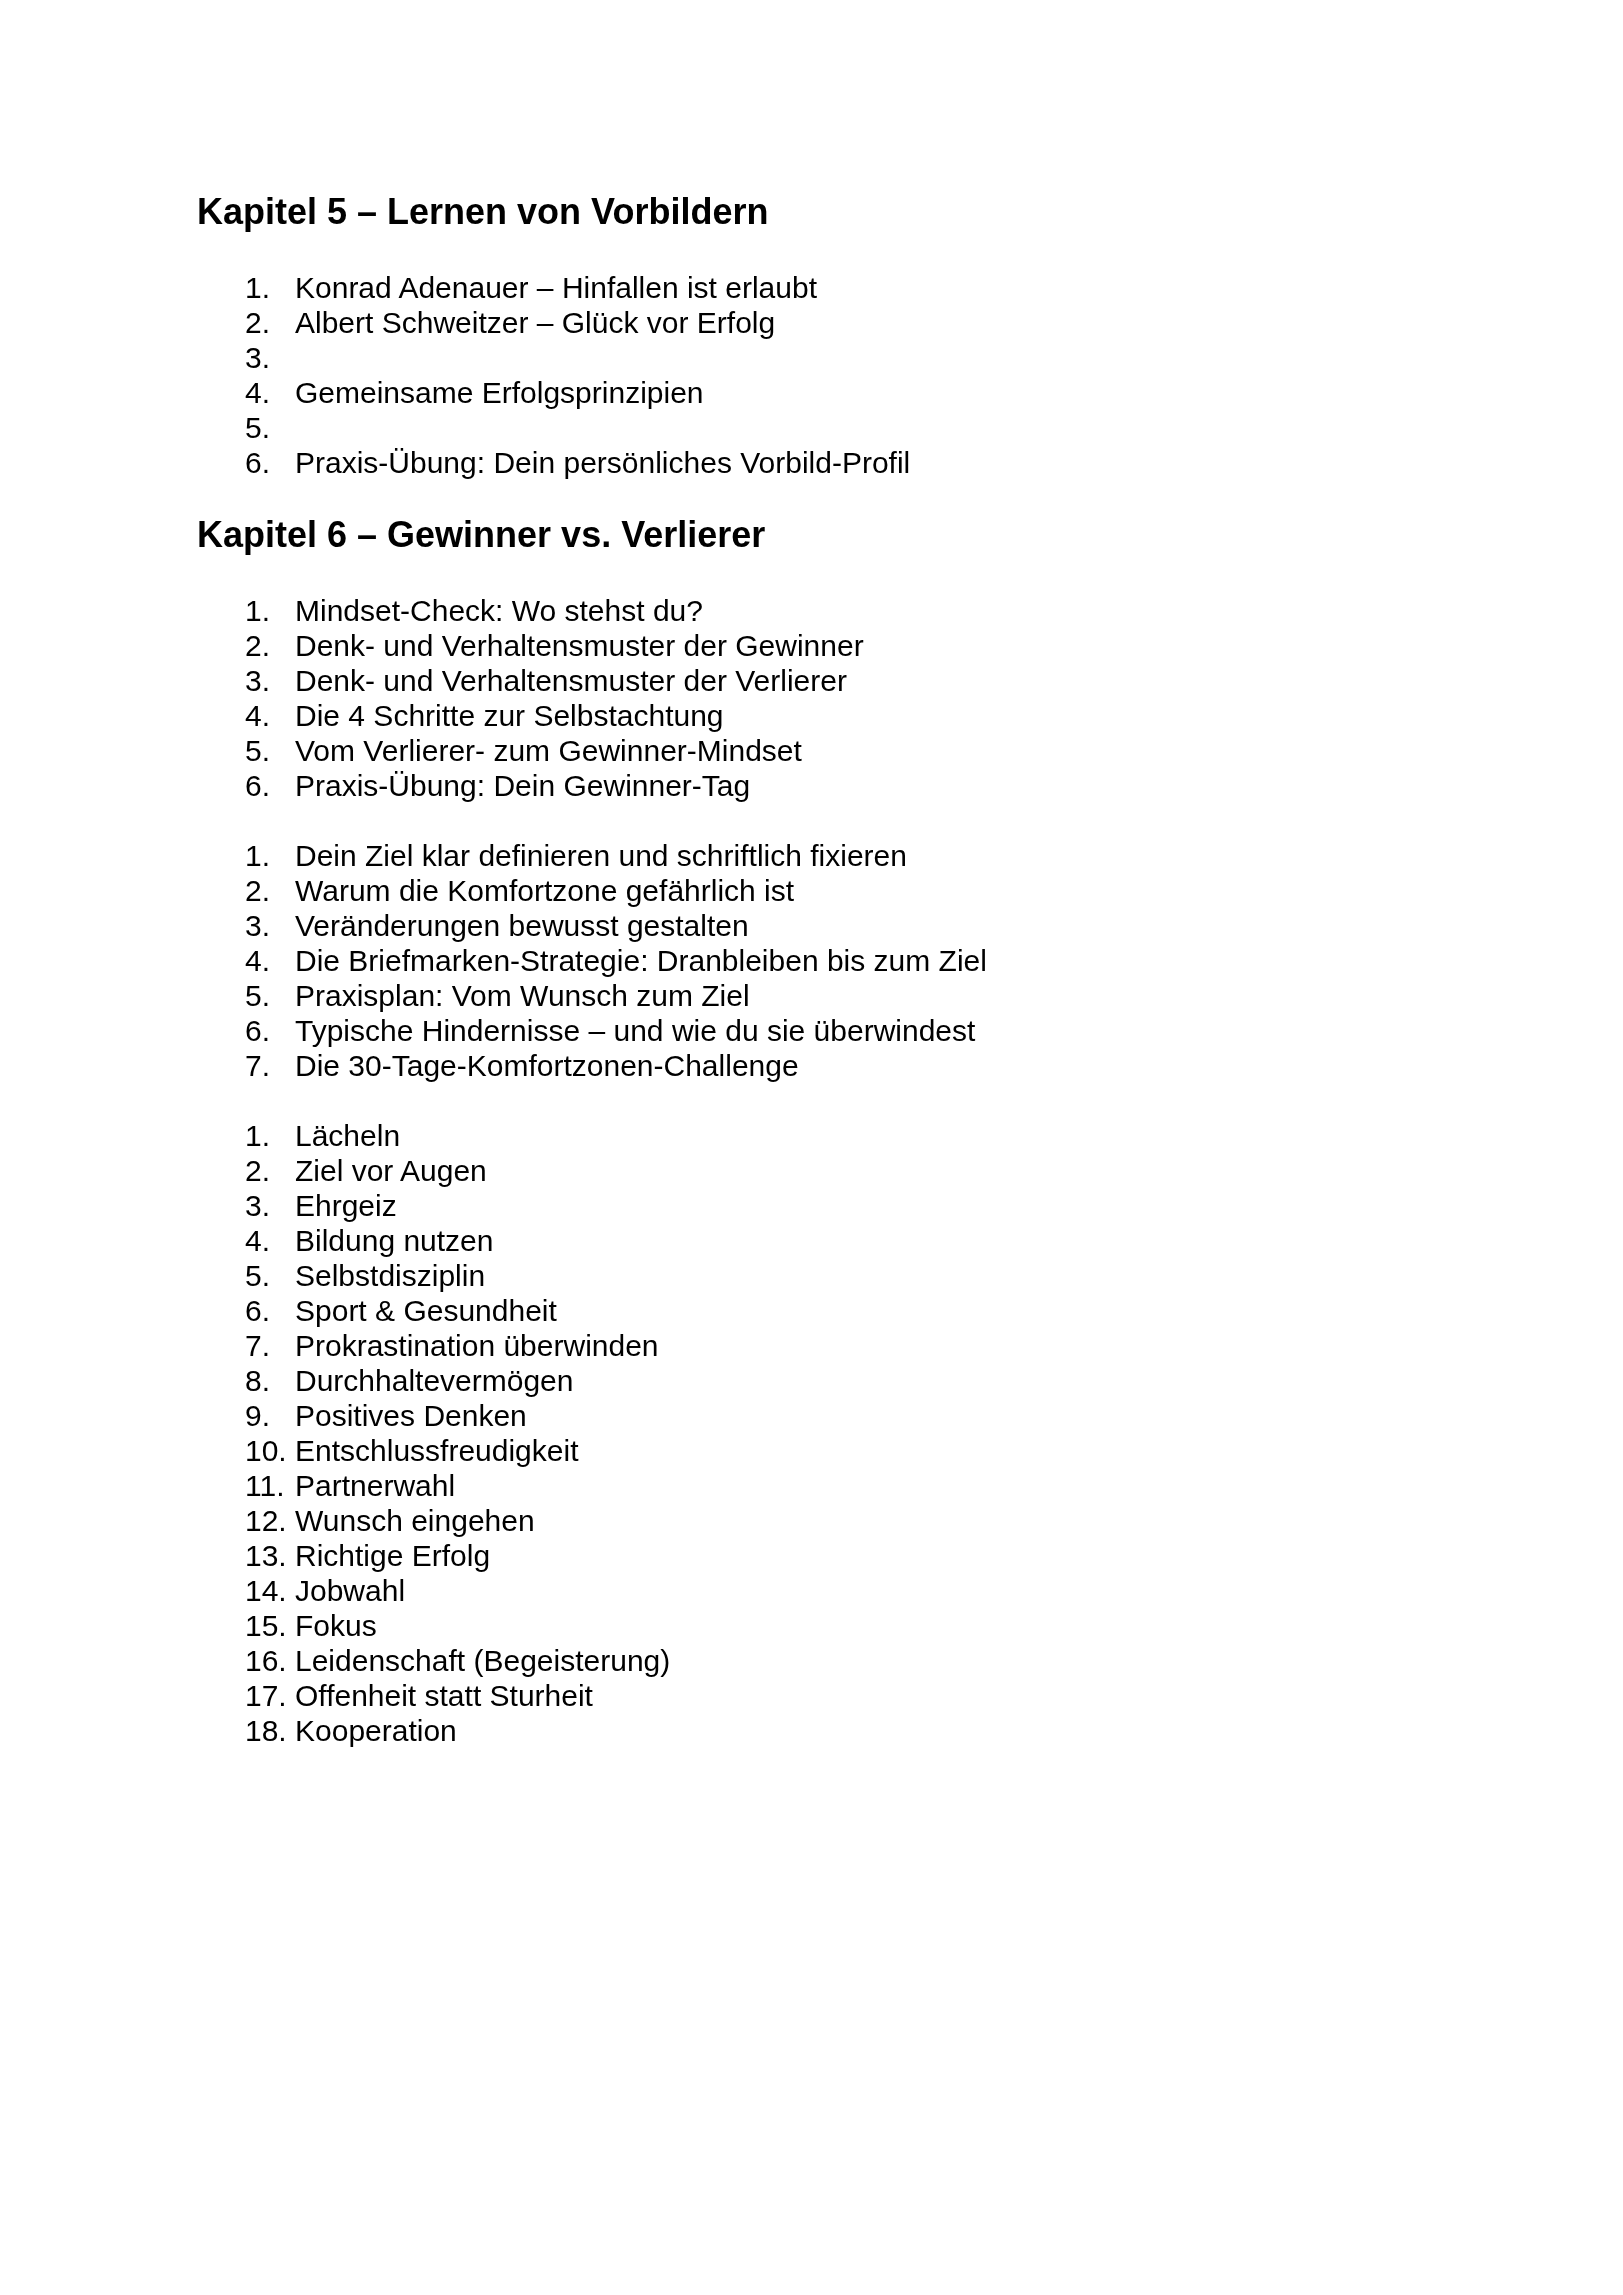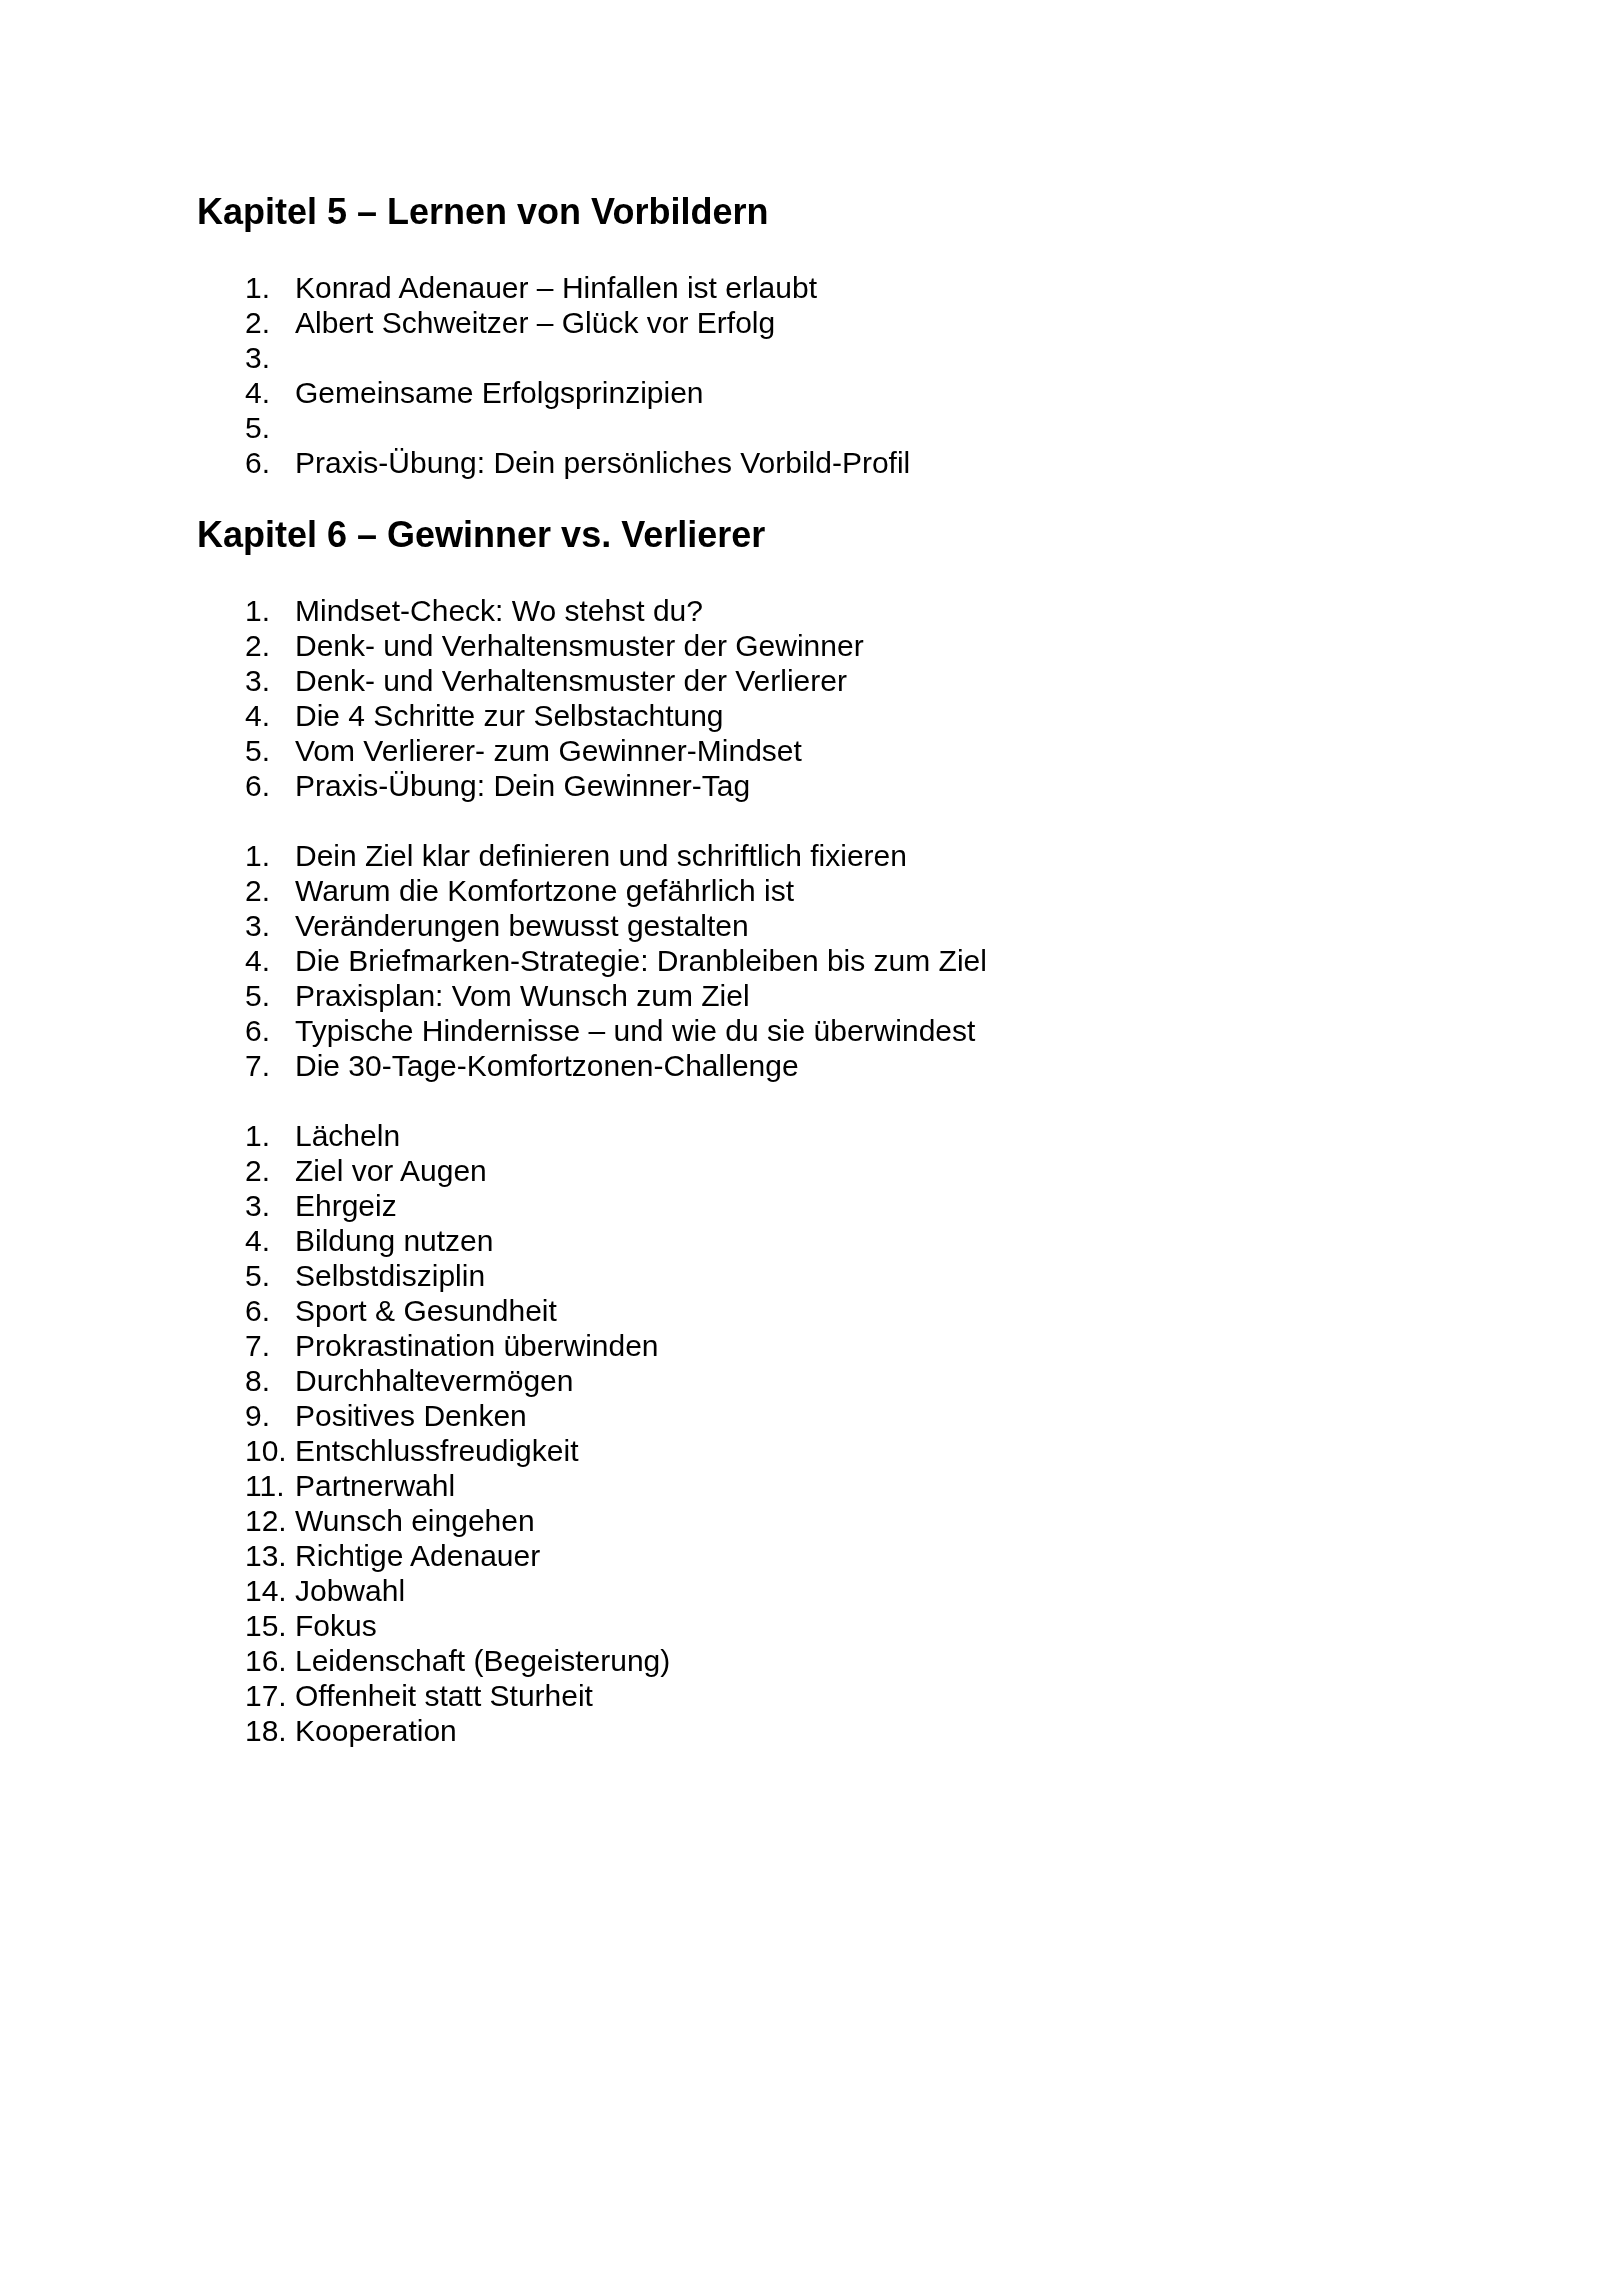--- a/index.html
+++ b/index.html
@@ -216,21 +216,21 @@
     <span class="toc-text">Partnerwahl</span>
   </div>
 
   <div class="toc-row">
     <span class="toc-num">12.</span>
     <span class="toc-text">Wunsch eingehen</span>
   </div>
 
   <div class="toc-row">
     <span class="toc-num">13.</span>
-    <span class="toc-text">Richtige Adenauer</span>
+    <span class="toc-text">Richtige Erfolg</span>
   </div>
 
   <div class="toc-row">
     <span class="toc-num">14.</span>
     <span class="toc-text">Jobwahl</span>
   </div>
 
   <div class="toc-row">
     <span class="toc-num">15.</span>
     <span class="toc-text">Fokus</span>

